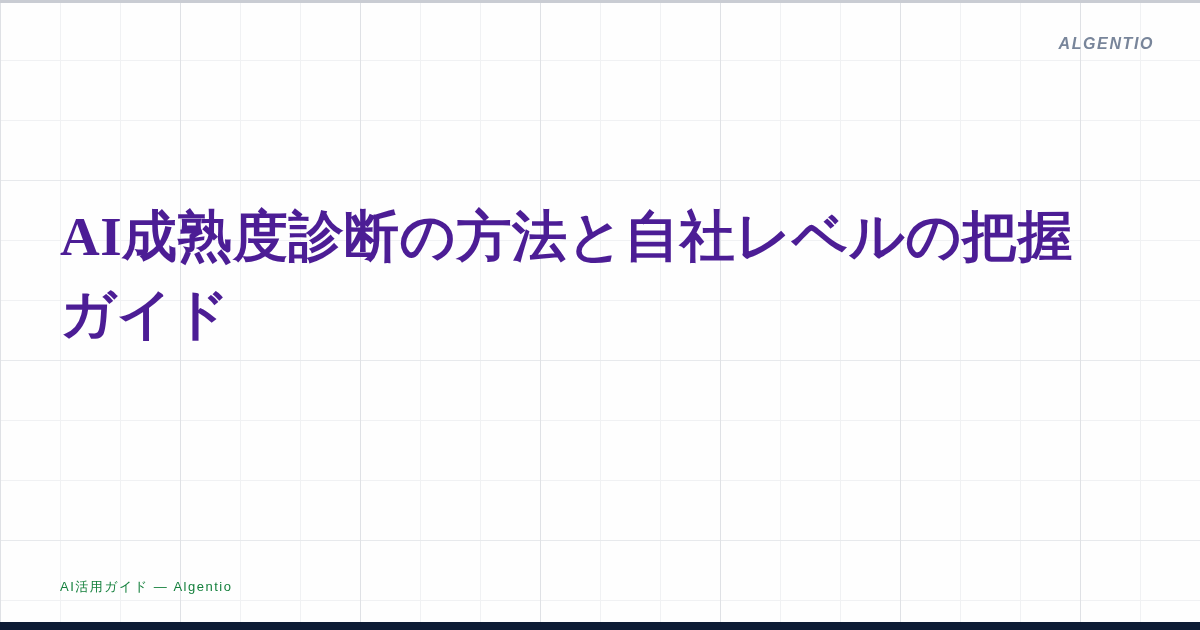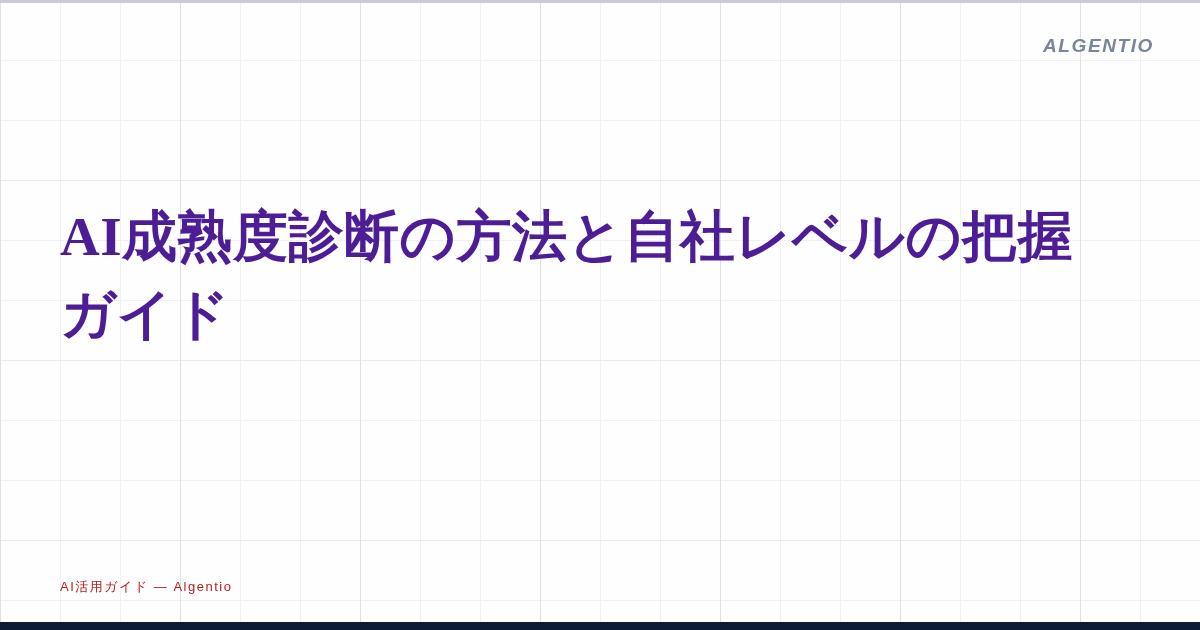--- a/index.html
+++ b/index.html
@@ -58,21 +58,21 @@
     height: 3px;
     background: #c9ccd3;
   }
 
   
   .logo {
     position: absolute;
     top: 36px;
     right: 46px;
     font-family: "Liberation Sans", "DejaVu Sans", sans-serif;
-    font-size: 19px;
+    font-size: 16px;
     font-weight: bold;
     font-style: italic;
     letter-spacing: 1.6px;
     color: #78859a;
     white-space: nowrap;
     line-height: 1;
   }
 
   
   .title-block {
@@ -96,21 +96,21 @@
 
   
   .footer {
     position: absolute;
     left: 60px;
     bottom: 37px;
     font-family: "Liberation Sans", "DejaVu Sans", sans-serif;
     font-size: 13px;
     font-weight: normal;
     letter-spacing: 1.5px;
-    color: #b91c1c;
+    color: #15803d;
     white-space: nowrap;
     line-height: 1;
   }
 
   
   .bottom-bar {
     position: absolute;
     left: 0;
     bottom: 0;
     width: 1200px;

